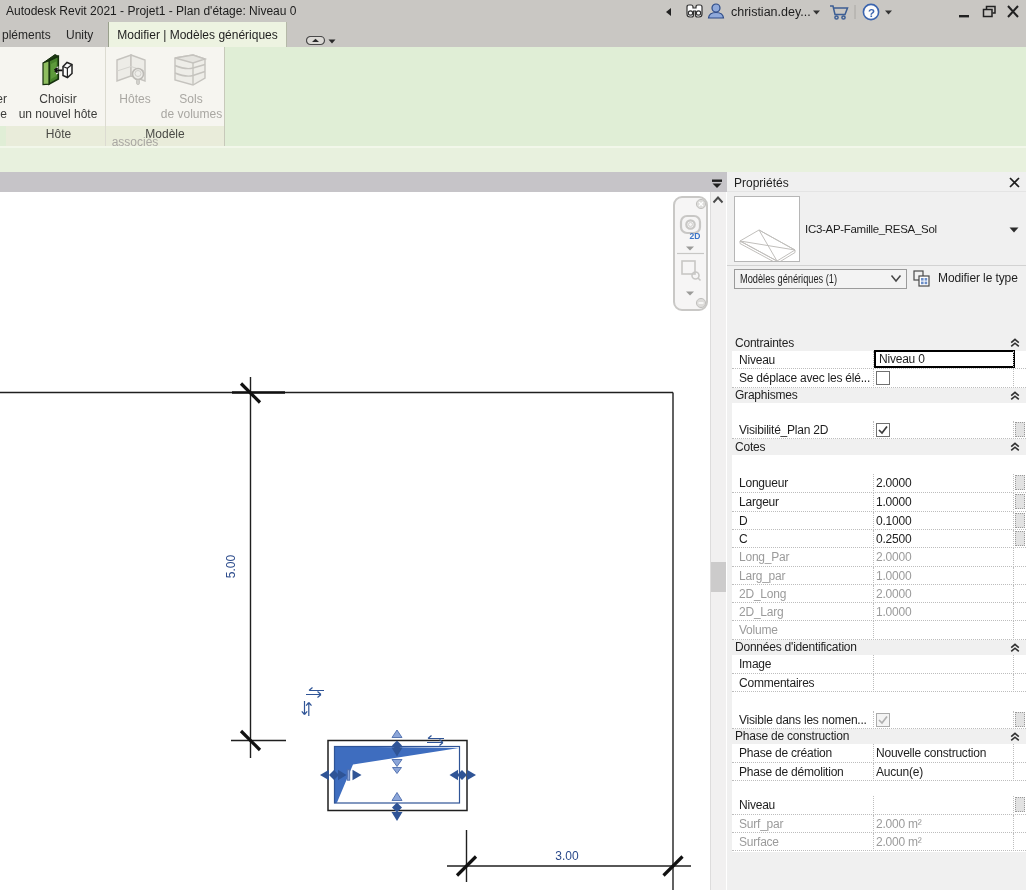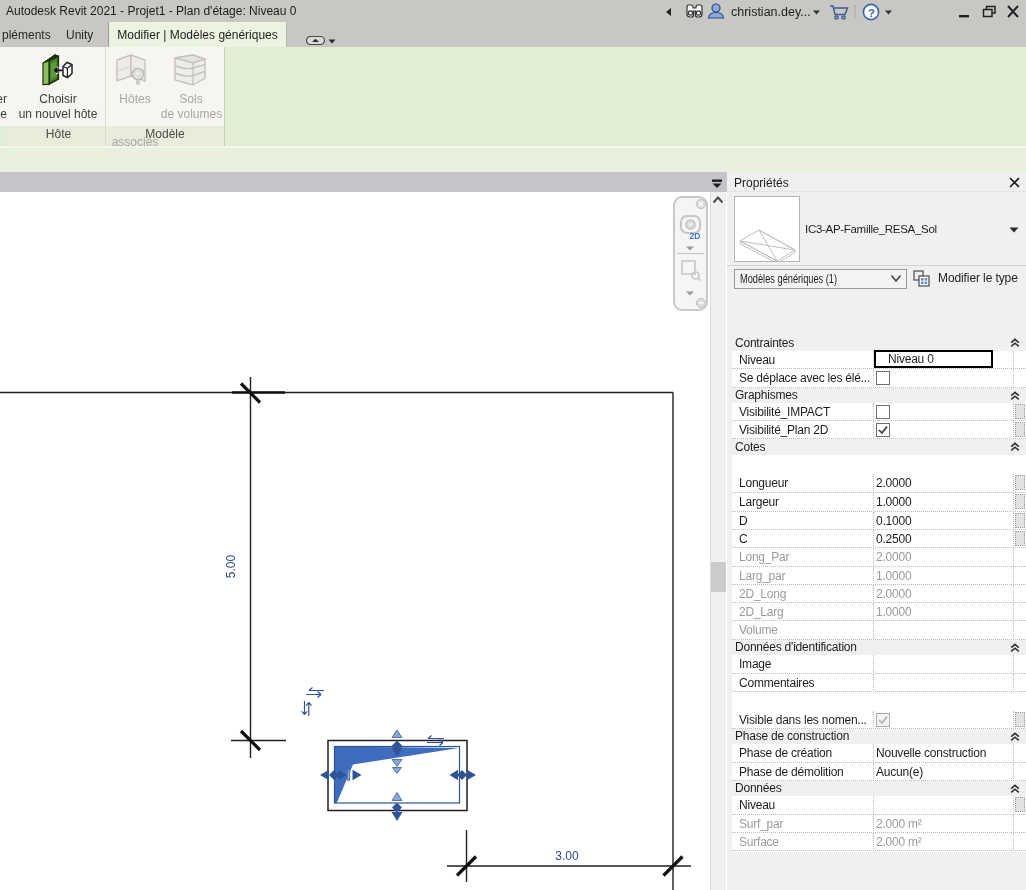--- a/index.html
+++ b/index.html
@@ -34,21 +34,21 @@
 .sech { position:absolute; left:0; width:294px; background:#f0f0f0; color:#1e1e1e; padding-left:3px; }
 .sech .chev { position:absolute; right:6px; top:3px; }
 .row { position:absolute; left:0; width:294px; border-bottom:1px dotted #bdbdbd; background:#fff; }
 .row .lab { position:absolute; left:7px; top:2px; color:#1e1e1e; white-space:nowrap; }
 .row .val { position:absolute; left:144px; top:2px; color:#1e1e1e; white-space:nowrap; }
 .row.dis .lab, .row.dis .val { color:#9b9b9b; }
 .vline { position:absolute; left:141px; top:0; bottom:-1px; border-left:1px dotted #bdbdbd; }
 .bline { position:absolute; left:281px; top:0; bottom:-1px; border-left:1px dotted #bdbdbd; }
 .minibtn { position:absolute; left:283px; top:1px; width:10px; height:15px; background:#e2e2e2; border:1px dotted #999; }
 .cbx { position:absolute; left:144px; top:2px; }
-.nivbox { position:absolute; left:142px; top:-1px; width:119px; height:18px; background:#fff; border:2px solid #000; line-height:14px; padding-left:12px; color:#1e1e1e; }
+.nivbox { position:absolute; left:142px; top:-1px; width:141px; height:18px; background:#fff; border:2px solid #000; line-height:14px; padding-left:3px; color:#1e1e1e; }
 </style>
 </head>
 <body>
 <div class="abs" id="titlebar"></div>
 <div class="abs" id="titletext">Autodesk Revit 2021 - Projet1 - Plan d'étage: Niveau 0</div>
 <svg class="abs" style="left:660px; top:0;" width="366" height="22" viewBox="0 0 366 22">
   <path d="M11 8 L11 16 L6 12 Z" fill="#222"></path>
   <g stroke="#333" stroke-width="1.2" fill="#fdfdfd">
     <path d="M27 7 Q27 5 29 5 L31 5 Q33 5 33 7 L33 8 L36 8 L36 7 Q36 5 38 5 L40 5 Q42 5 42 7 L42 14 Q42 17 39 17 L37.5 17 Q35.5 17 35.5 15 L35.5 11 L33.5 11 L33.5 15 Q33.5 17 31.5 17 L30 17 Q27 17 27 14 Z"></path>
     <circle cx="30.5" cy="13" r="2.2"></circle>
@@ -262,29 +262,20 @@
       <svg class="cbx" width="14" height="14" viewBox="0 0 14 14">
         <rect x="0.5" y="0.5" width="13" height="13" fill="#fff" stroke="#707070"></rect>
       </svg>
       <div class="vline"></div>
       <div class="bline"></div>
     </div>
 <div class="sech" style="top:53px; height:15px; line-height:15px;">Graphismes<svg class="chev" width="10" height="10" viewBox="0 0 10 10">
         <path d="M1.2 4.6 L5 1.4 L8.8 4.6" fill="none" stroke="#303030" stroke-width="1.6"></path>
         <path d="M1.2 8.4 L5 5.2 L8.8 8.4" fill="none" stroke="#303030" stroke-width="1.6"></path>
       </svg></div>
-<div class="row" style="top:68px; height:18px;">
-      <span class="lab">Visibilité_IMPACT</span>
-      <svg class="cbx" width="14" height="14" viewBox="0 0 14 14">
-        <rect x="0.5" y="0.5" width="13" height="13" fill="#fff" stroke="#707070"></rect>
-      </svg>
-      <div class="minibtn"></div>
-      <div class="vline"></div>
-      <div class="bline"></div>
-    </div>
 <div class="row" style="top:86px; height:18px;">
       <span class="lab">Visibilité_Plan 2D</span>
       <svg class="cbx" width="14" height="14" viewBox="0 0 14 14">
         <rect x="0.5" y="0.5" width="13" height="13" fill="#fff" stroke="#707070"></rect>
         <path d="M3 7 L6 10 L11 3.4" fill="none" stroke="#3a3a3a" stroke-width="1.7"></path>
       </svg>
       <div class="minibtn"></div>
       <div class="vline"></div>
       <div class="bline"></div>
     </div>
@@ -382,24 +373,20 @@
       <span class="val">Nouvelle construction</span>
       <div class="vline"></div>
       <div class="bline"></div>
     </div>
 <div class="row" style="top:428px; height:18px;">
       <span class="lab">Phase de démolition</span>
       <span class="val">Aucun(e)</span>
       <div class="vline"></div>
       <div class="bline"></div>
     </div>
-<div class="sech" style="top:446px; height:15px; line-height:15px;">Données<svg class="chev" width="10" height="10" viewBox="0 0 10 10">
-        <path d="M1.2 4.6 L5 1.4 L8.8 4.6" fill="none" stroke="#303030" stroke-width="1.6"></path>
-        <path d="M1.2 8.4 L5 5.2 L8.8 8.4" fill="none" stroke="#303030" stroke-width="1.6"></path>
-      </svg></div>
 <div class="row" style="top:461px; height:19px;">
       <span class="lab">Niveau</span>
       <div class="minibtn"></div>
       <div class="vline"></div>
       <div class="bline"></div>
     </div>
 <div class="row dis" style="top:480px; height:18px;">
       <span class="lab">Surf_par</span>
       <span class="val">2.000 m²</span>
       <div class="vline"></div>

